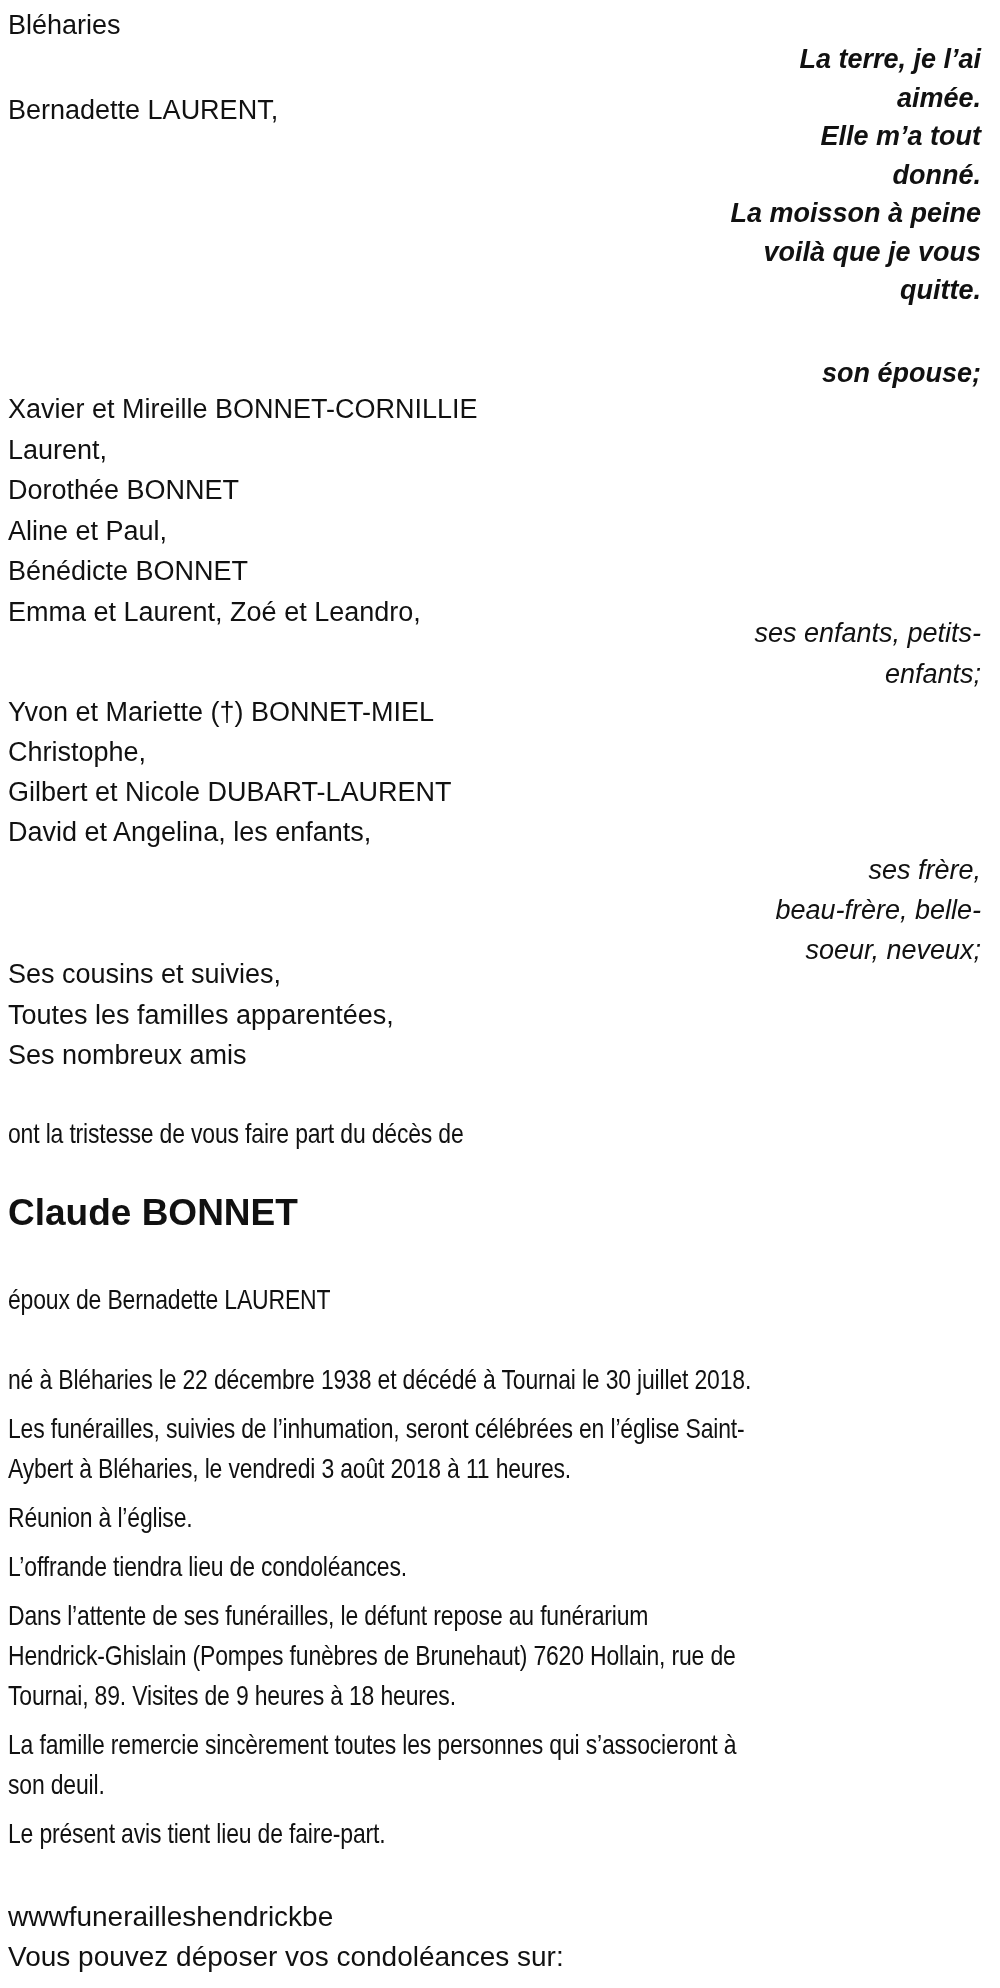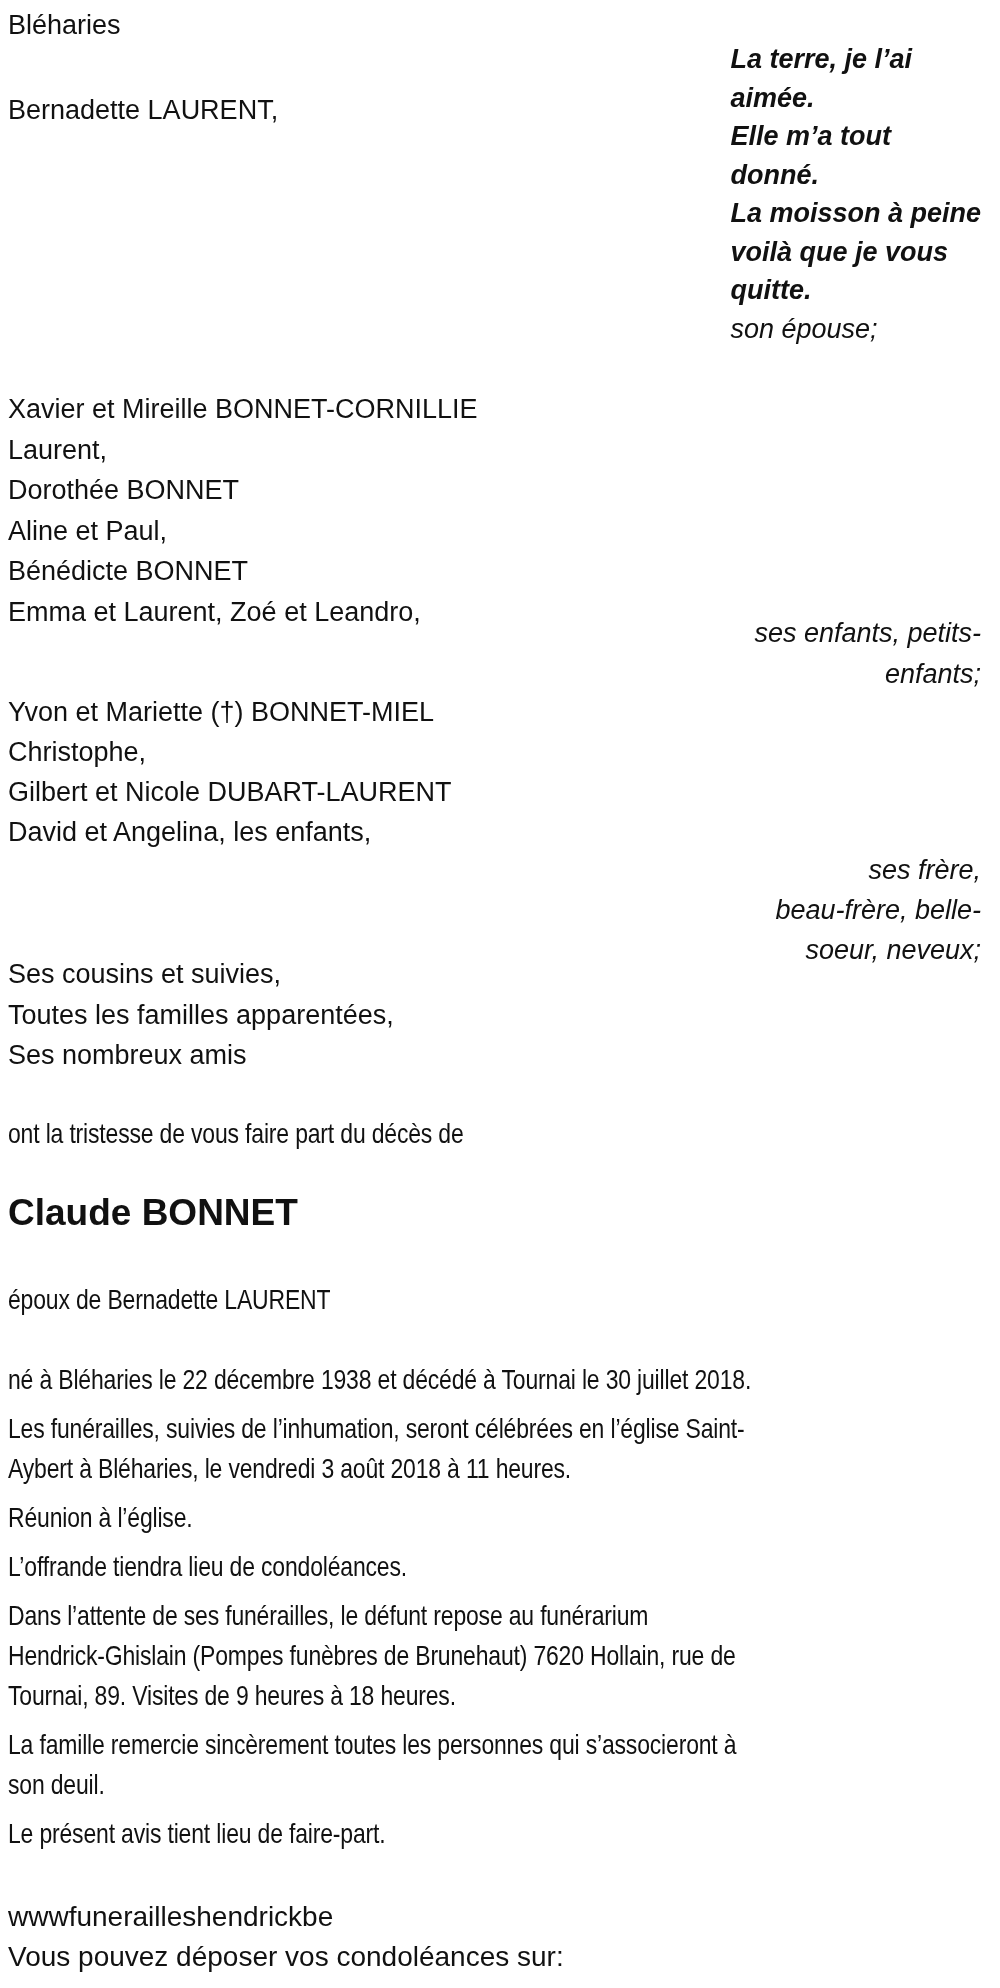--- a/index.html
+++ b/index.html
@@ -12,23 +12,23 @@
     font-family:"Liberation Sans","DejaVu Sans",sans-serif;
     font-size:27px;
     overflow:hidden;
   }
   .abs{position:absolute;}
   .line{white-space:nowrap;}
 
   .loc{left:8px;top:4px;line-height:42px;}
   .spouse{left:8px;top:89px;line-height:42px;}
 
-  .poem{right:11px;top:40px;line-height:38.5px;text-align:left;}
+  .poem{right:11px;top:40px;line-height:38.5px;text-align:right;}
   .poem .line{font-weight:700;font-style:italic;}
-  .poem .attrib{font-weight:400;font-style:italic;}
+  .poem .attrib{font-weight:700;font-style:italic;margin-top:44px;}
 
   .grp{left:8px;}
   .g1{top:389px;line-height:40.5px;}
   .g2{top:692px;line-height:40px;}
   .g3{top:954px;line-height:40.5px;}
 
   .rel{right:11px;text-align:right;font-style:italic;}
   .r1{top:613px;line-height:41px;}
   .r2{top:833px;line-height:40px;margin-top:17px;}
 

